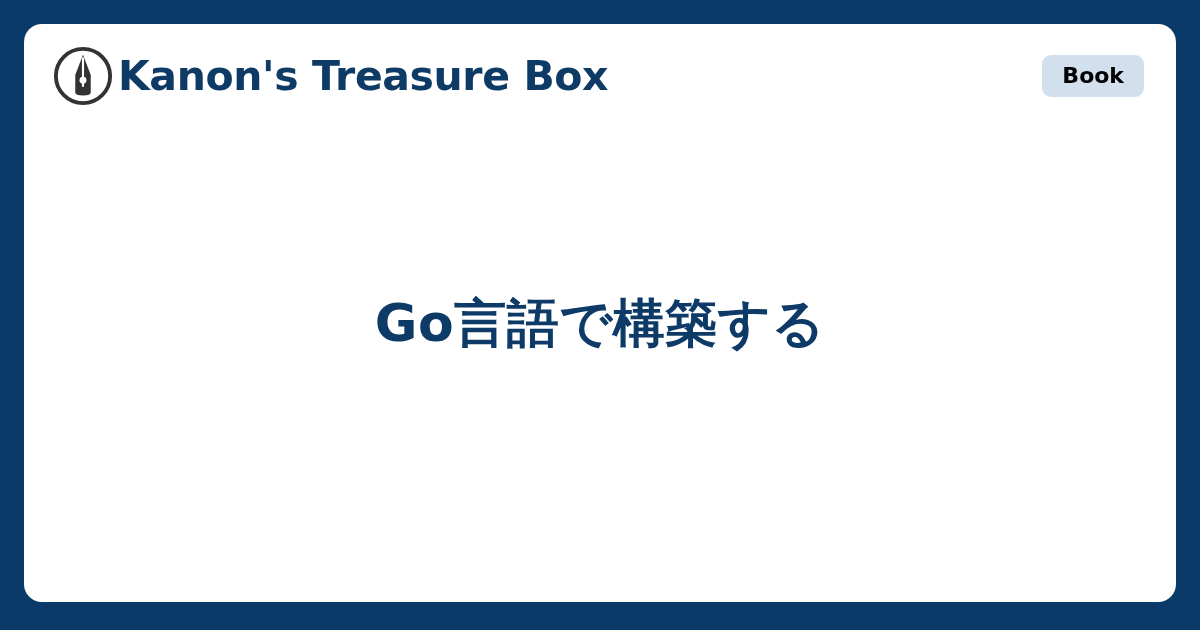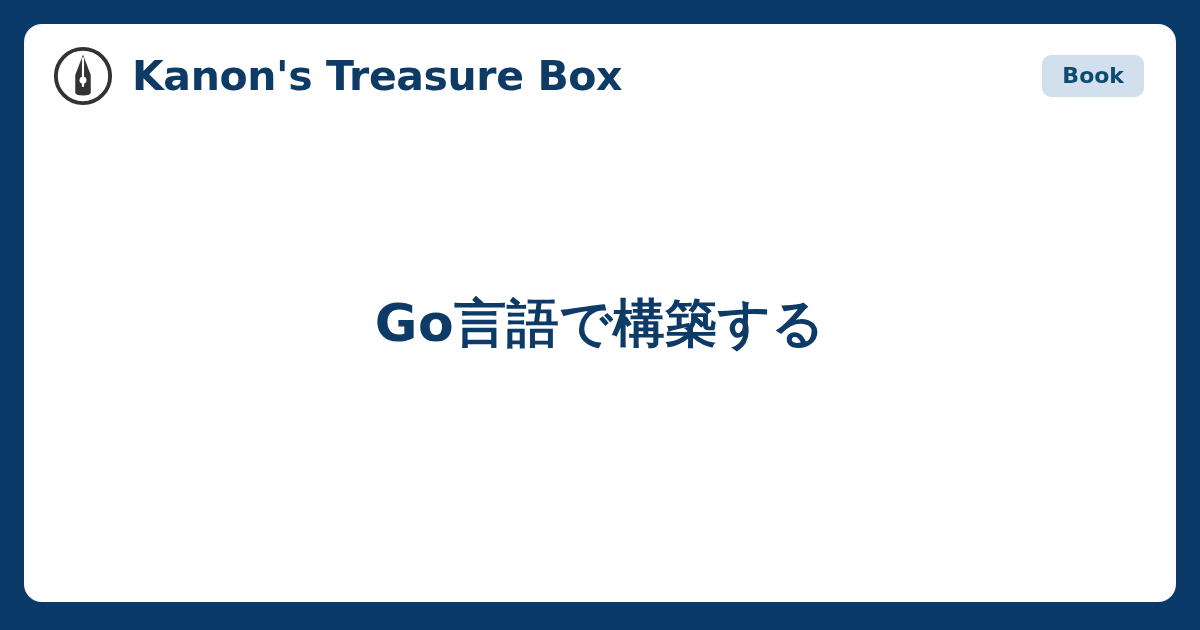--- a/index.html
+++ b/index.html
@@ -40,21 +40,21 @@
     height: 104px;
     padding: 0 32px 0 28px;
     display: flex;
     align-items: center;
     justify-content: space-between;
   }
 
   .brand {
     display: flex;
     align-items: center;
-    gap: 18px;
+    gap: 4px;
   }
 
   .brand-logo {
     width: 62px;
     height: 62px;
     flex: 0 0 62px;
     display: block;
   }
 
   .brand-name {
@@ -68,21 +68,21 @@
 
   .badge {
     display: inline-flex;
     align-items: center;
     justify-content: center;
     min-width: 96px;
     height: 42px;
     padding: 0 20px;
     border-radius: 9px;
     background: #d2e0ee;
-    color: #0c4a6e;
+    color: #000000;
     font-size: 22px;
     font-weight: 700;
     line-height: 1;
     white-space: nowrap;
   }
 
   
   .card-body {
     flex: 1 1 auto;
     display: flex;

